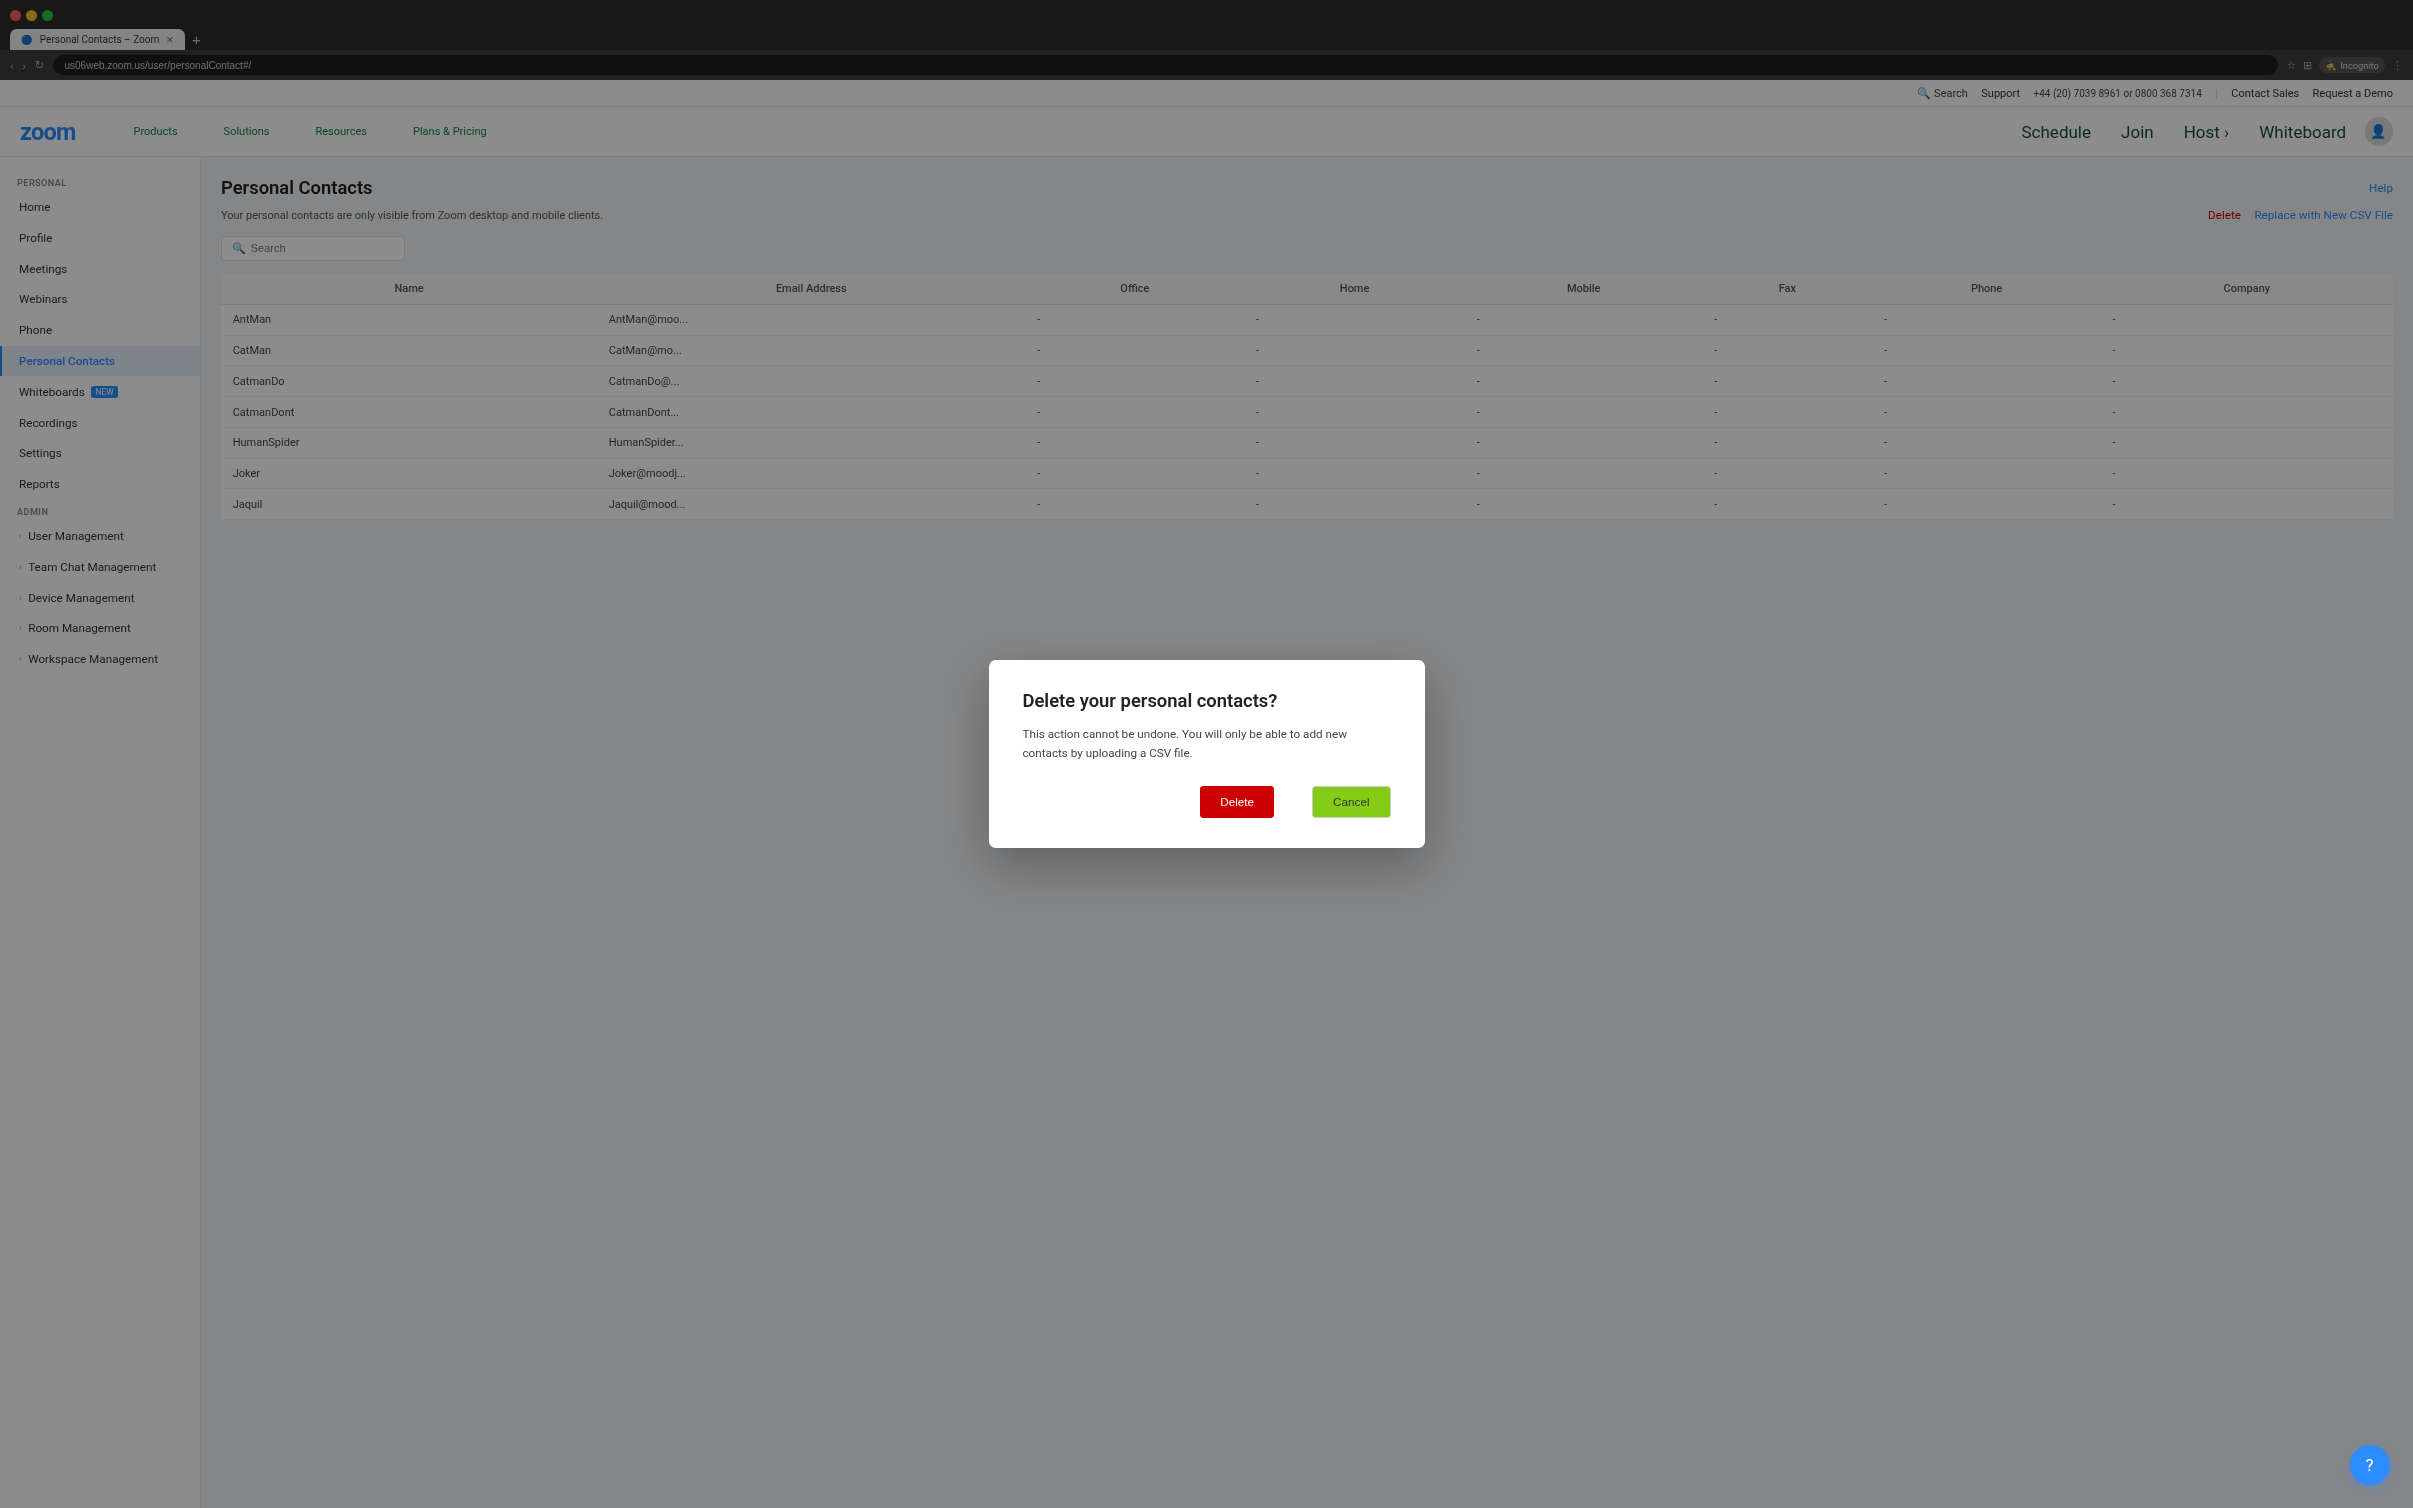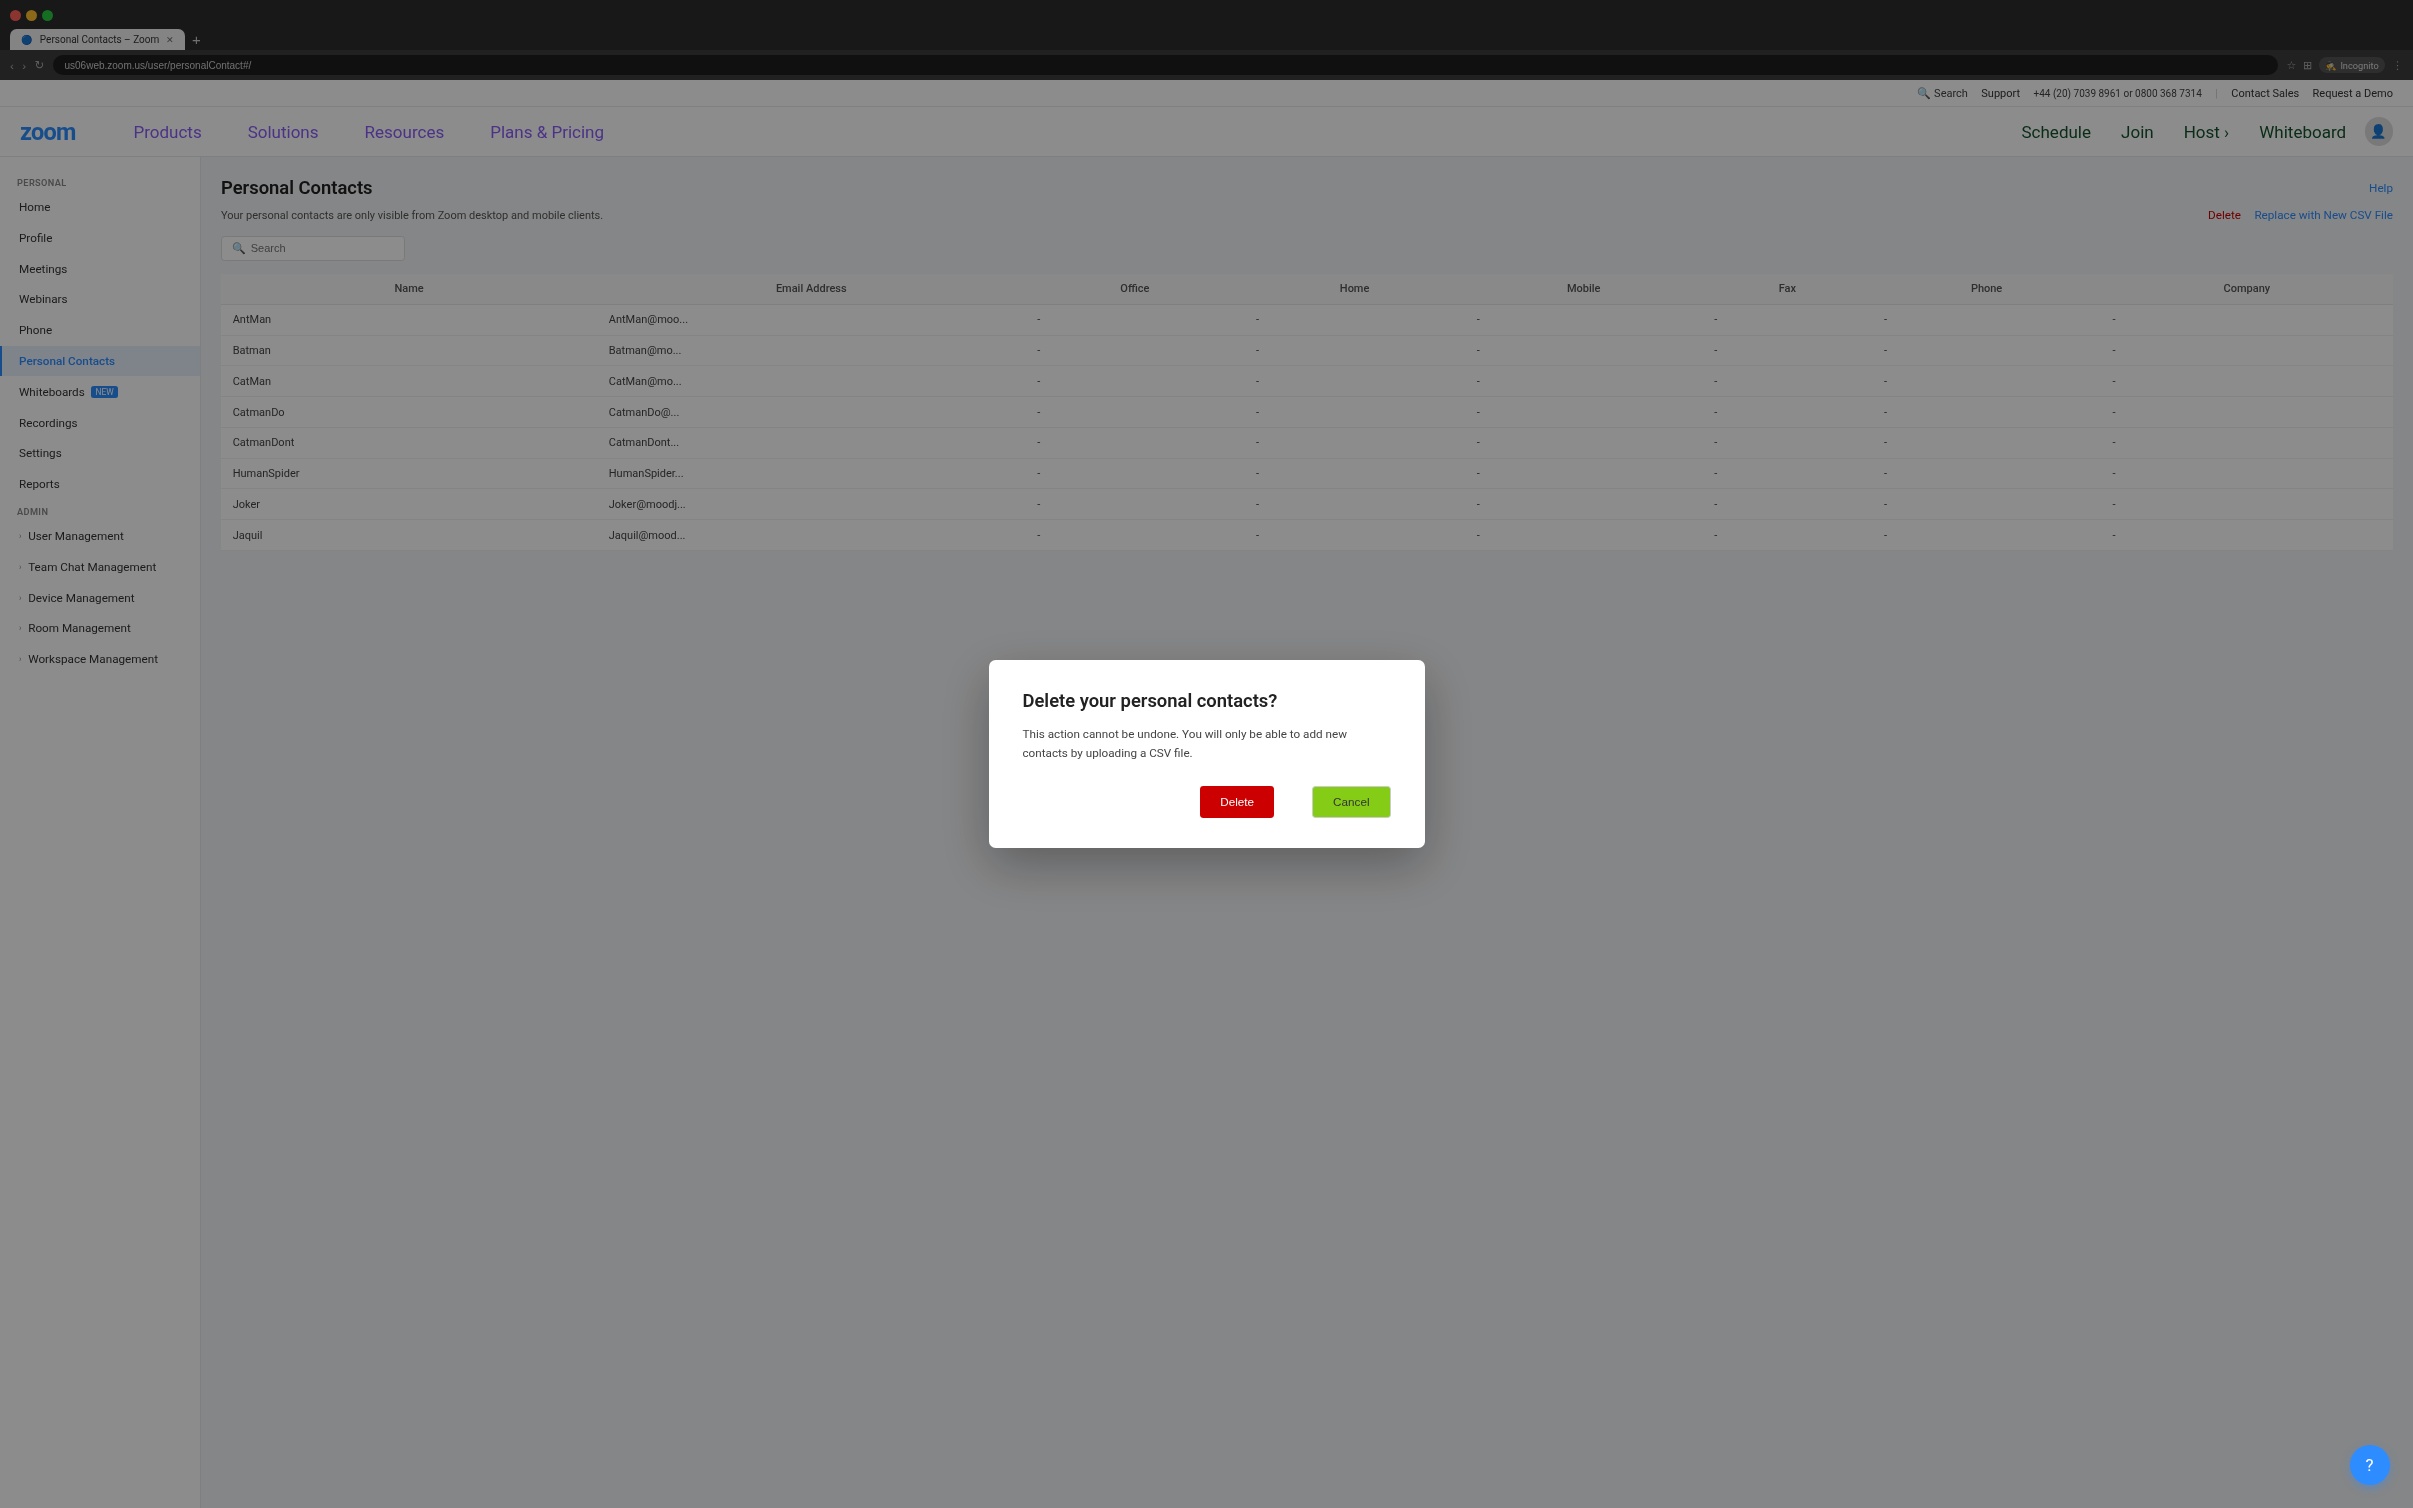--- a/index.html
+++ b/index.html
@@ -84,22 +84,22 @@
       padding: 0 20px;
       display: flex; align-items: center; gap: 16px;
       height: 50px;
     }
     .zoom-logo { margin-right: 27px; }
     .zoom-logo-text { color: #2d8cff; font-size: 23.5px; font-weight: 700; letter-spacing: -0.8px; }
     .nav-item {
       padding: 0 15px;
       height: 50px;
       display: flex; align-items: center;
-      font-size: 17px;
-      color: #8b5cf6;
+      font-size: 11px;
+      color: #15803d;
       cursor: pointer;
       text-decoration: none;
     }
     .nav-right {
       margin-left: auto;
       display: flex; align-items: center; gap: 6.7px;
     }
     .nav-right .nav-link {
       padding: 0 11.7px;
       font-size: 17px;
@@ -450,30 +450,20 @@
             <td>AntMan</td>
             <td>AntMan@moo...</td>
             <td>-</td>
             <td>-</td>
             <td>-</td>
             <td>-</td>
             <td>-</td>
             <td>-</td>
           </tr>
           <tr>
-            <td>Batman</td>
-            <td>Batman@mo...</td>
-            <td>-</td>
-            <td>-</td>
-            <td>-</td>
-            <td>-</td>
-            <td>-</td>
-            <td>-</td>
-          </tr>
-          <tr>
             <td>CatMan</td>
             <td>CatMan@mo...</td>
             <td>-</td>
             <td>-</td>
             <td>-</td>
             <td>-</td>
             <td>-</td>
             <td>-</td>
           </tr>
           <tr>

